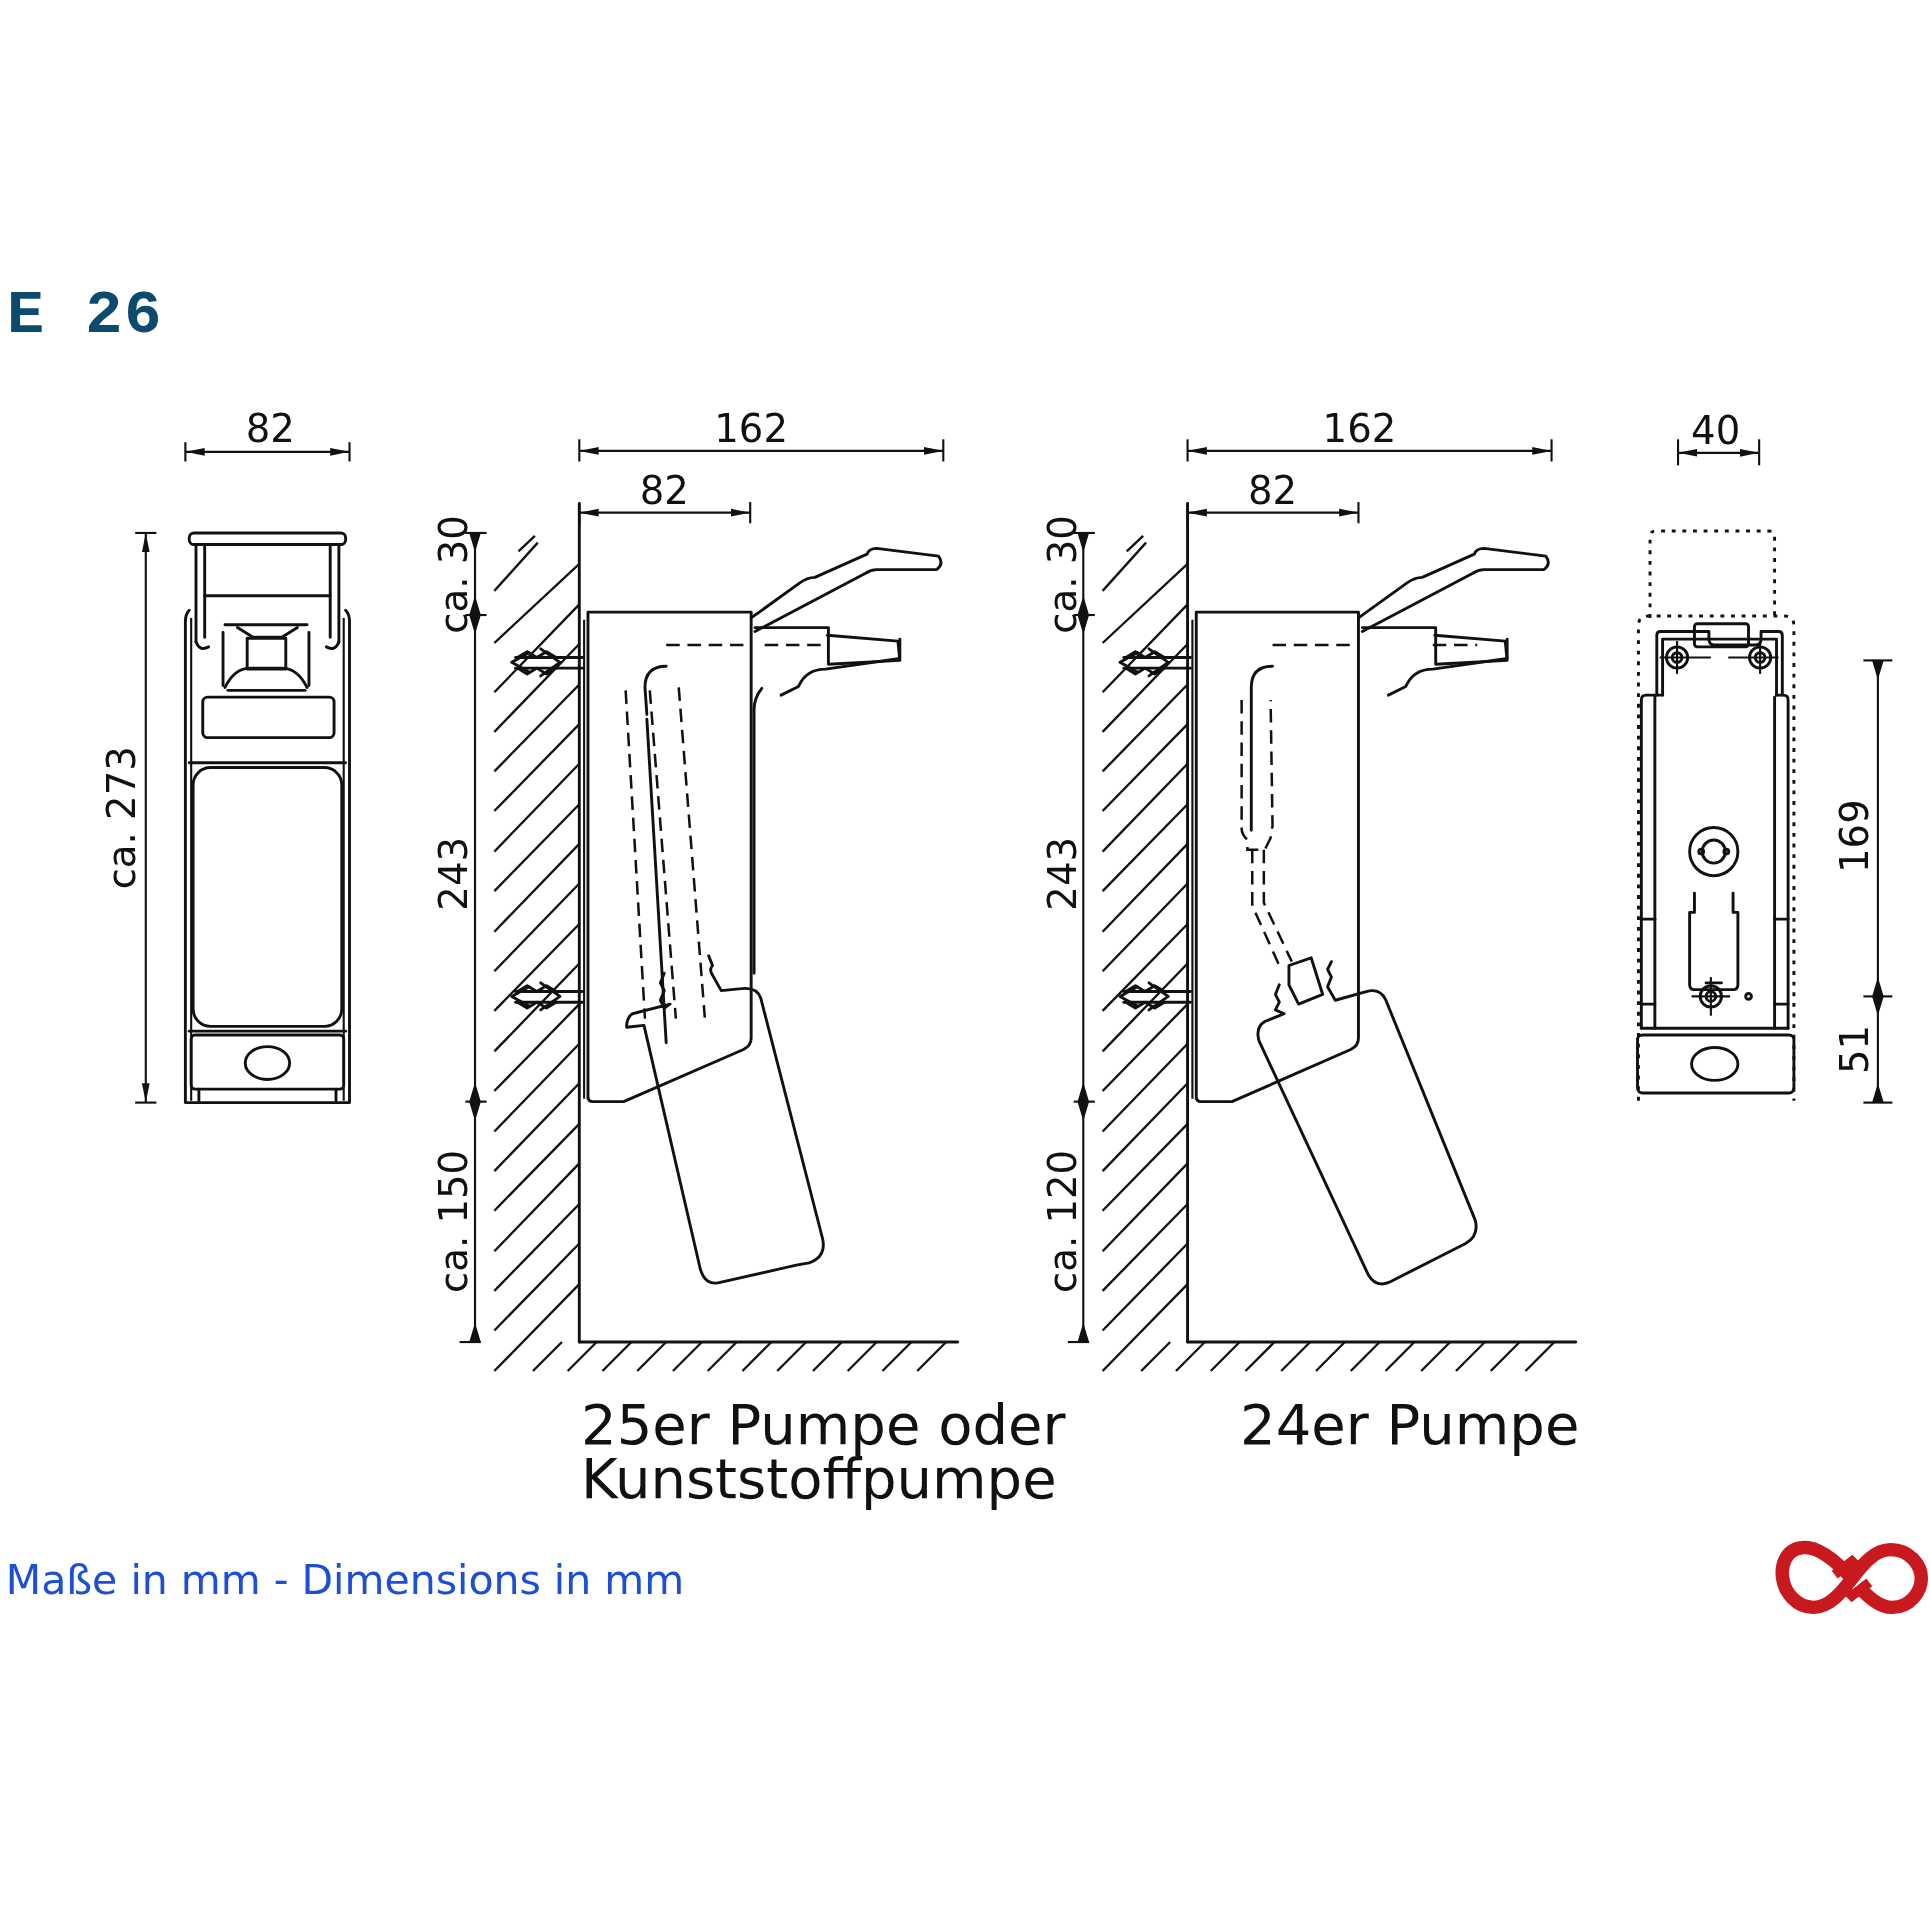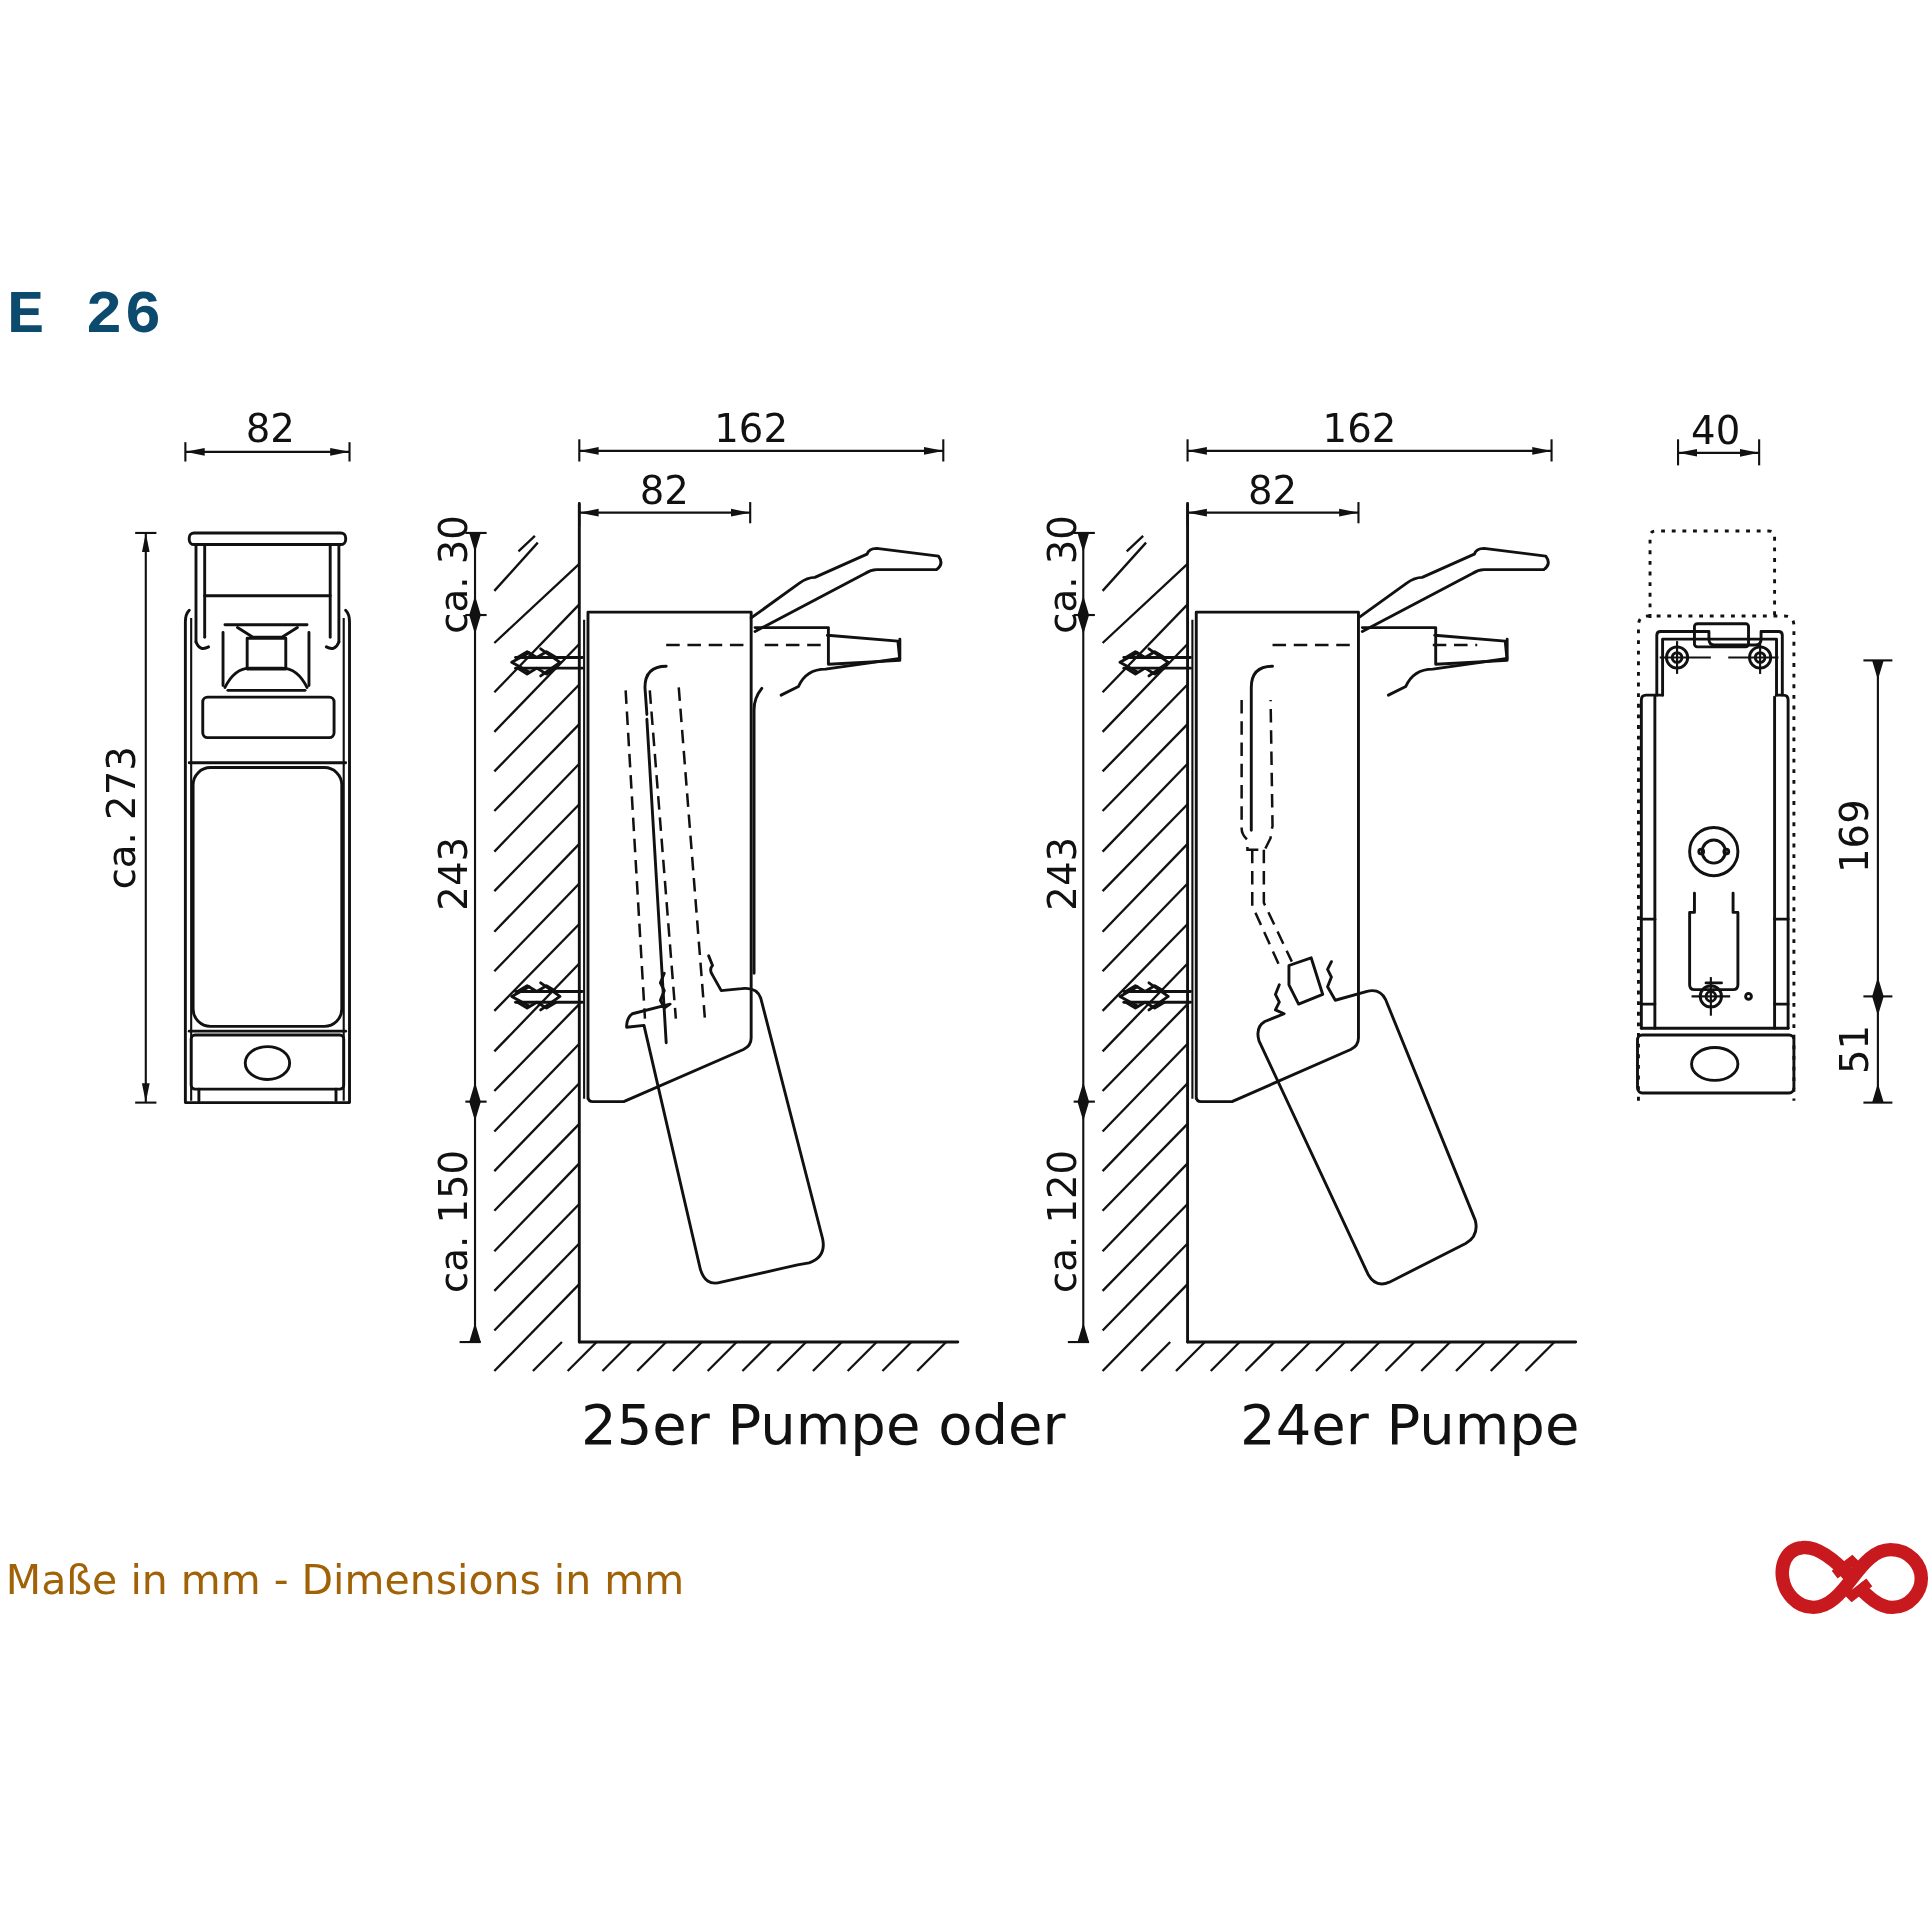--- a/index.html
+++ b/index.html
@@ -9,21 +9,21 @@
            color: #0c4a6e; letter-spacing: 1.9px; font-family: Liberation Mono, monospace; }
   svg.drawing { position: absolute; left: 0; top: 0; }
   .dim { font-family: "DejaVu Sans", sans-serif; font-size: 40px; fill: #111; }
   .ln { stroke: #111; stroke-width: 3; fill: none; stroke-linejoin: round; stroke-linecap: round; }
   .thin { stroke: #111; stroke-width: 2.2; fill: none; }
   .dash { stroke: #111; stroke-width: 2.6; fill: none; stroke-dasharray: 14 8; }
   .dot { stroke: #111; stroke-width: 3; fill: none; stroke-dasharray: 4 7; }
   .hatch { stroke: #111; stroke-width: 2.4; }
   .caption { position: absolute; font-size: 56px; line-height: 54px; color: #111;
              font-family: "DejaVu Sans", sans-serif; }
-  .footer { position: absolute; left: 5.8px; top: 1556px; font-size: 41px; color: #a16207;
+  .footer { position: absolute; left: 5.8px; top: 1556px; font-size: 41px; color: #1d4ed8;
             font-family: "DejaVu Sans", sans-serif; }
   .logo { position: absolute; left: 1775px; top: 1530px; width: 154px; height: 97px; }
 </style>
 </head>
 <body>
 
 <div class="title">E 26</div>
 
 <svg class="drawing" width="1931" height="1931" viewBox="0 0 2000 2000">
   <defs>
@@ -298,20 +298,21 @@
     <line class="thin" x1="1930" y1="1142" x2="1960" y2="1142"></line>
     <line class="thin" x1="1945" y1="684" x2="1945" y2="1142"></line>
     <path d="M1939,684 L1945,704 L1951,684 z M1939,1032 L1945,1012 L1951,1032 z M1939,1032 L1945,1052 L1951,1032 z M1939,1142 L1945,1122 L1951,1142 z" fill="#111"></path>
     <text class="dim" x="1935" y="866" text-anchor="middle" transform="rotate(-90 1935 866)">169</text>
     <text class="dim" x="1935" y="1087" text-anchor="middle" transform="rotate(-90 1935 1087)">51</text>
   </g>
 </svg>
 
 <div class="caption" style="left:581px; top:1398px;">
   <div>25er Pumpe oder</div>
+  <div>Kunststoffpumpe</div>
 </div>
 <div class="caption" style="left:1240px; top:1398px;">
   <div>24er Pumpe</div>
 </div>
 
 <div class="footer">Maße in mm - Dimensions in mm</div>
 
 <svg class="logo" viewBox="0 0 160 100">
   <path d="M80,50 C60,28 42,16 28,18 C10,20 6,38 8,50 C10,64 22,80 40,80 C56,80 68,66 80,50 C92,34 104,20 120,20 C140,20 152,36 152,50 C152,64 140,80 122,80 C108,80 96,68 86,58" fill="none" stroke="#c8191e" stroke-width="14" stroke-linecap="butt"></path>
   <path d="M62,46 L80,32 L90,42 M98,54 L80,68 L72,60" fill="none" stroke="#c8191e" stroke-width="10"></path>

